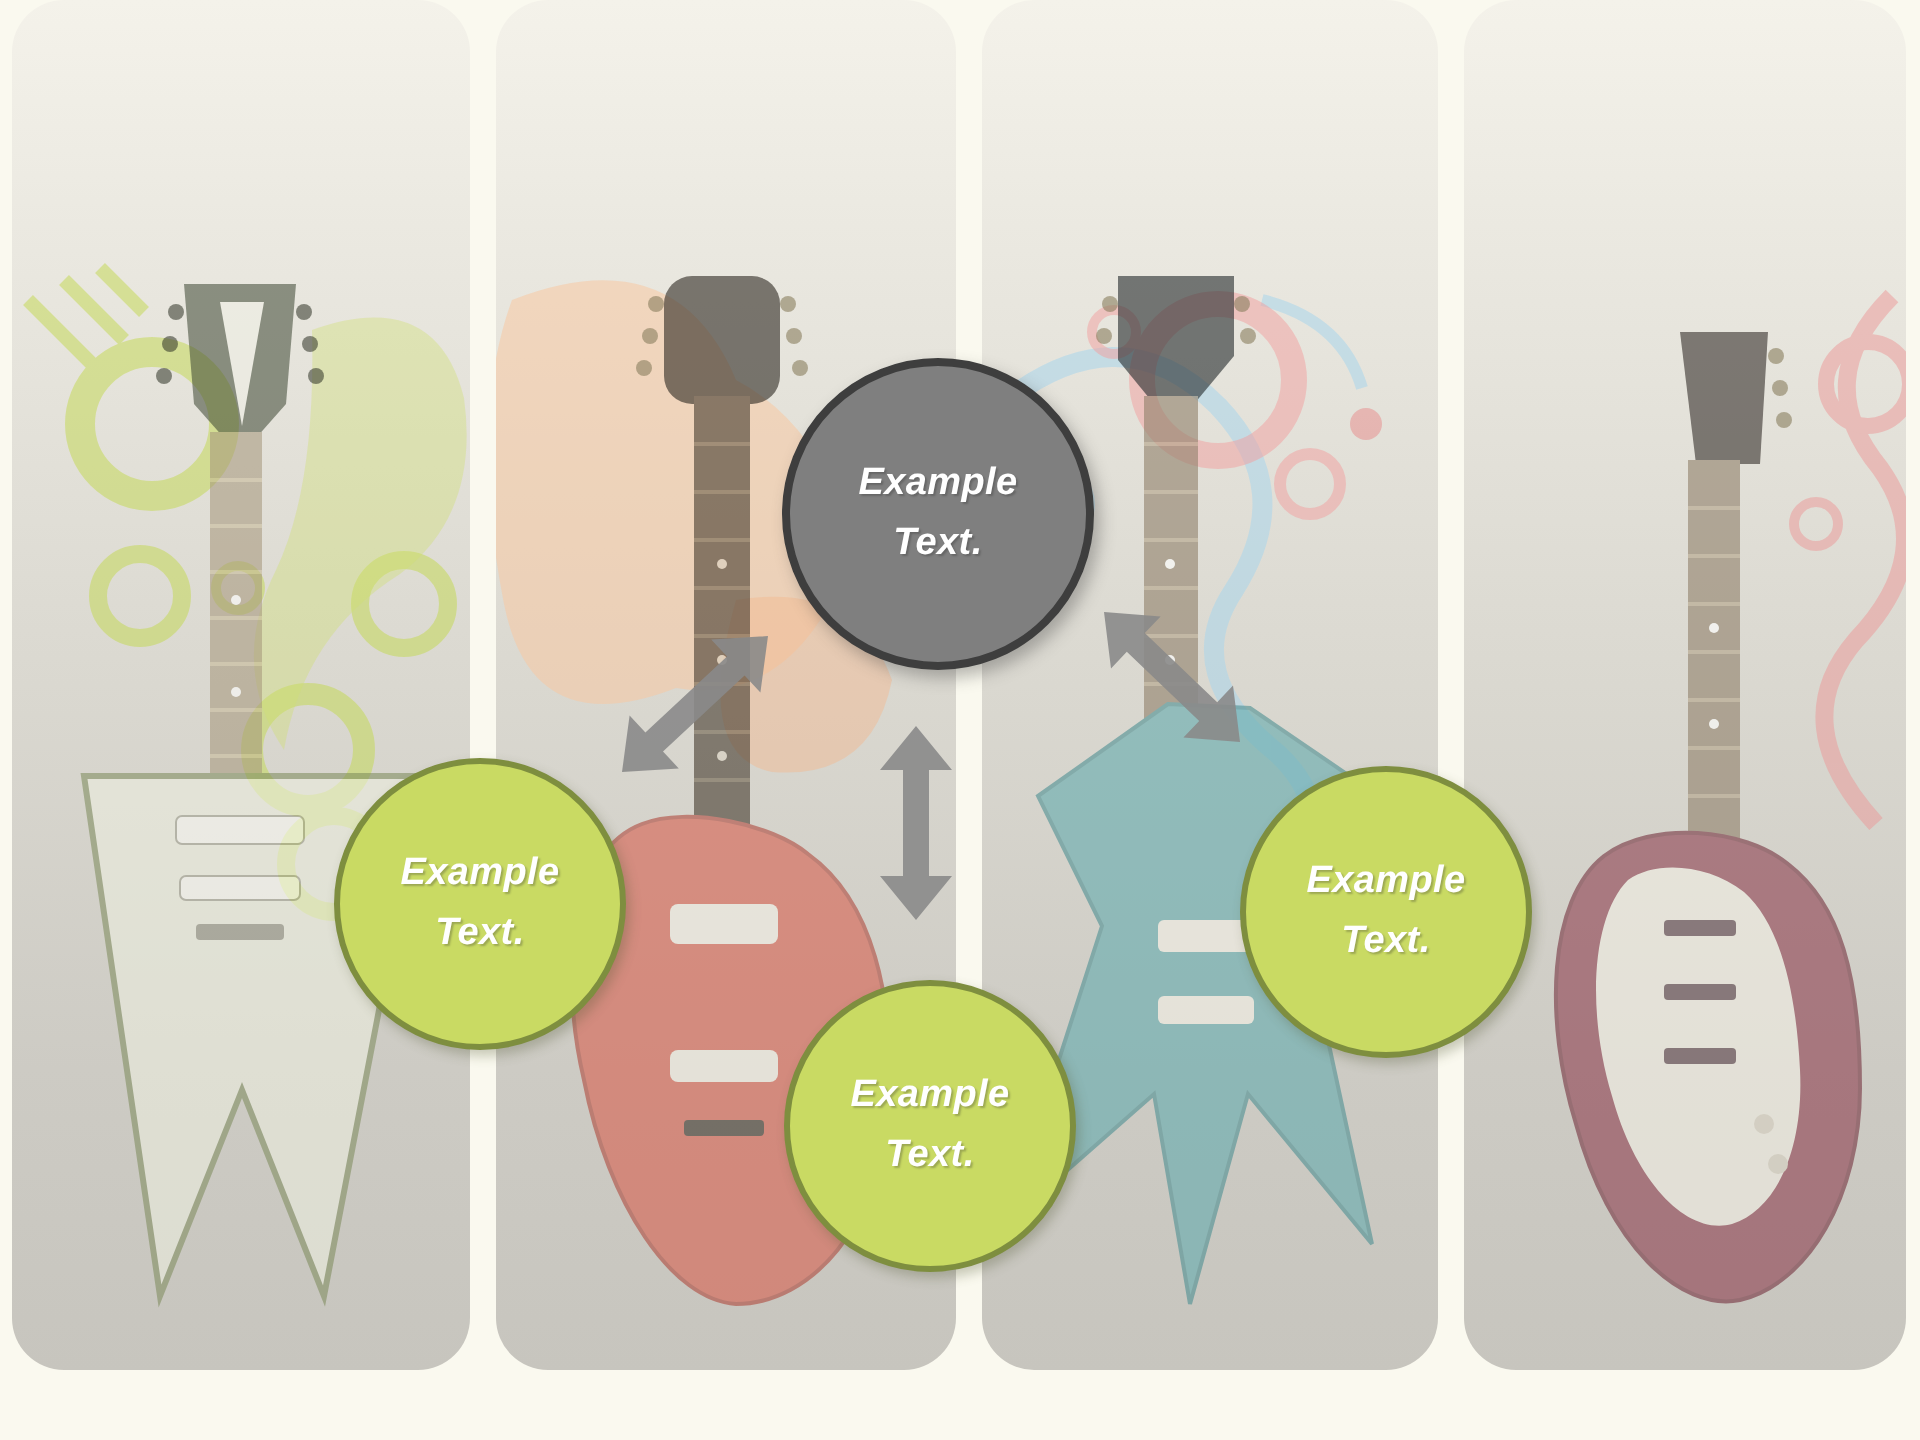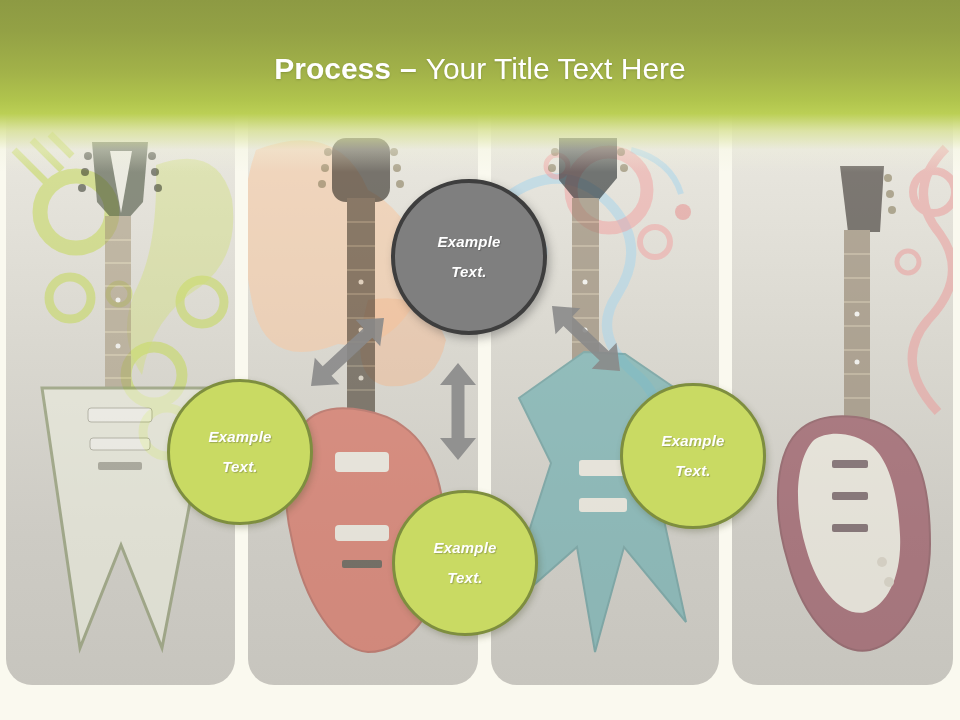--- a/index.html
+++ b/index.html
@@ -33,21 +33,21 @@
   .t-bold{font-weight:700;}
   .t-dash{font-weight:700; margin:0 9px;}
   .t-rest{font-weight:400;}
   
   .arrows{position:absolute; left:0; top:0; width:960px; height:720px; z-index:3; pointer-events:none;}
   .arrow{fill:#8a8a8a; opacity:.9;}
   
   .node{
     position:absolute; z-index:4; border-radius:50%; box-sizing:border-box;
     display:flex; flex-direction:column; justify-content:center; align-items:center;
-    color:#fff; font-weight:700; font-style:italic; font-size:15px; line-height:30px;
+    color:#fff; font-weight:700; font-style:italic; font-size:19px; line-height:30px;
     text-align:center; letter-spacing:.2px; text-shadow:1px 1px 1px rgba(40,40,40,.28);
   }
   .node-dark{
     left:391px; top:179px; width:156px; height:156px;
     background:#7f7f7f; border:4px solid #3e3e3e;
     box-shadow:3px 4px 8px rgba(60,60,60,.35);
   }
   .node-green{
     background:#c9da63; border:3px solid #7e8e3f;
     box-shadow:2px 3px 6px rgba(80,85,50,.30);
@@ -180,25 +180,20 @@
         <path fill="#f2efe4" d="M82,440 C64,458 61,505 74,548 C86,592 112,618 134,612 C156,605 170,575 168,535 C166,495 158,462 140,446 C122,432 96,430 82,440 Z"></path>
         <rect x="100" y="460" width="36" height="8" rx="2" fill="#584048"></rect>
         <rect x="100" y="492" width="36" height="8" rx="2" fill="#584048"></rect>
         <rect x="100" y="524" width="36" height="8" rx="2" fill="#584048"></rect>
         <circle cx="150" cy="562" r="5" fill="#d8d2c2"></circle>
           <circle cx="157" cy="582" r="5" fill="#d8d2c2"></circle>
       </g>
     </svg>
   </div>
 
-  <div class="header">
-    <div class="title">
-      <span class="t-bold">Process</span><span class="t-dash">–</span><span class="t-rest">Your Title Text Here</span>
-    </div>
-  </div>
 
   <svg class="arrows" viewBox="0 0 960 720">
     <polygon class="arrow" points="384.0,318.0 355.6,319.8 363.5,328.2 322.7,366.2 314.8,357.8 311.0,386.0 339.4,384.2 331.5,375.8 372.3,337.8 380.2,346.2"></polygon>
     <polygon class="arrow" points="458.0,363.0 440.0,385.0 451.5,385.0 451.5,438.0 440.0,438.0 458.0,460.0 476.0,438.0 464.5,438.0 464.5,385.0 476.0,385.0"></polygon>
     <polygon class="arrow" points="552.0,306.0 555.5,334.2 563.4,325.9 599.6,360.5 591.7,368.8 620.0,371.0 616.5,342.8 608.6,351.1 572.4,316.5 580.3,308.2"></polygon>
   </svg>
 
   <div class="node node-dark">
     <span>Example</span>
     <span>Text.</span>

